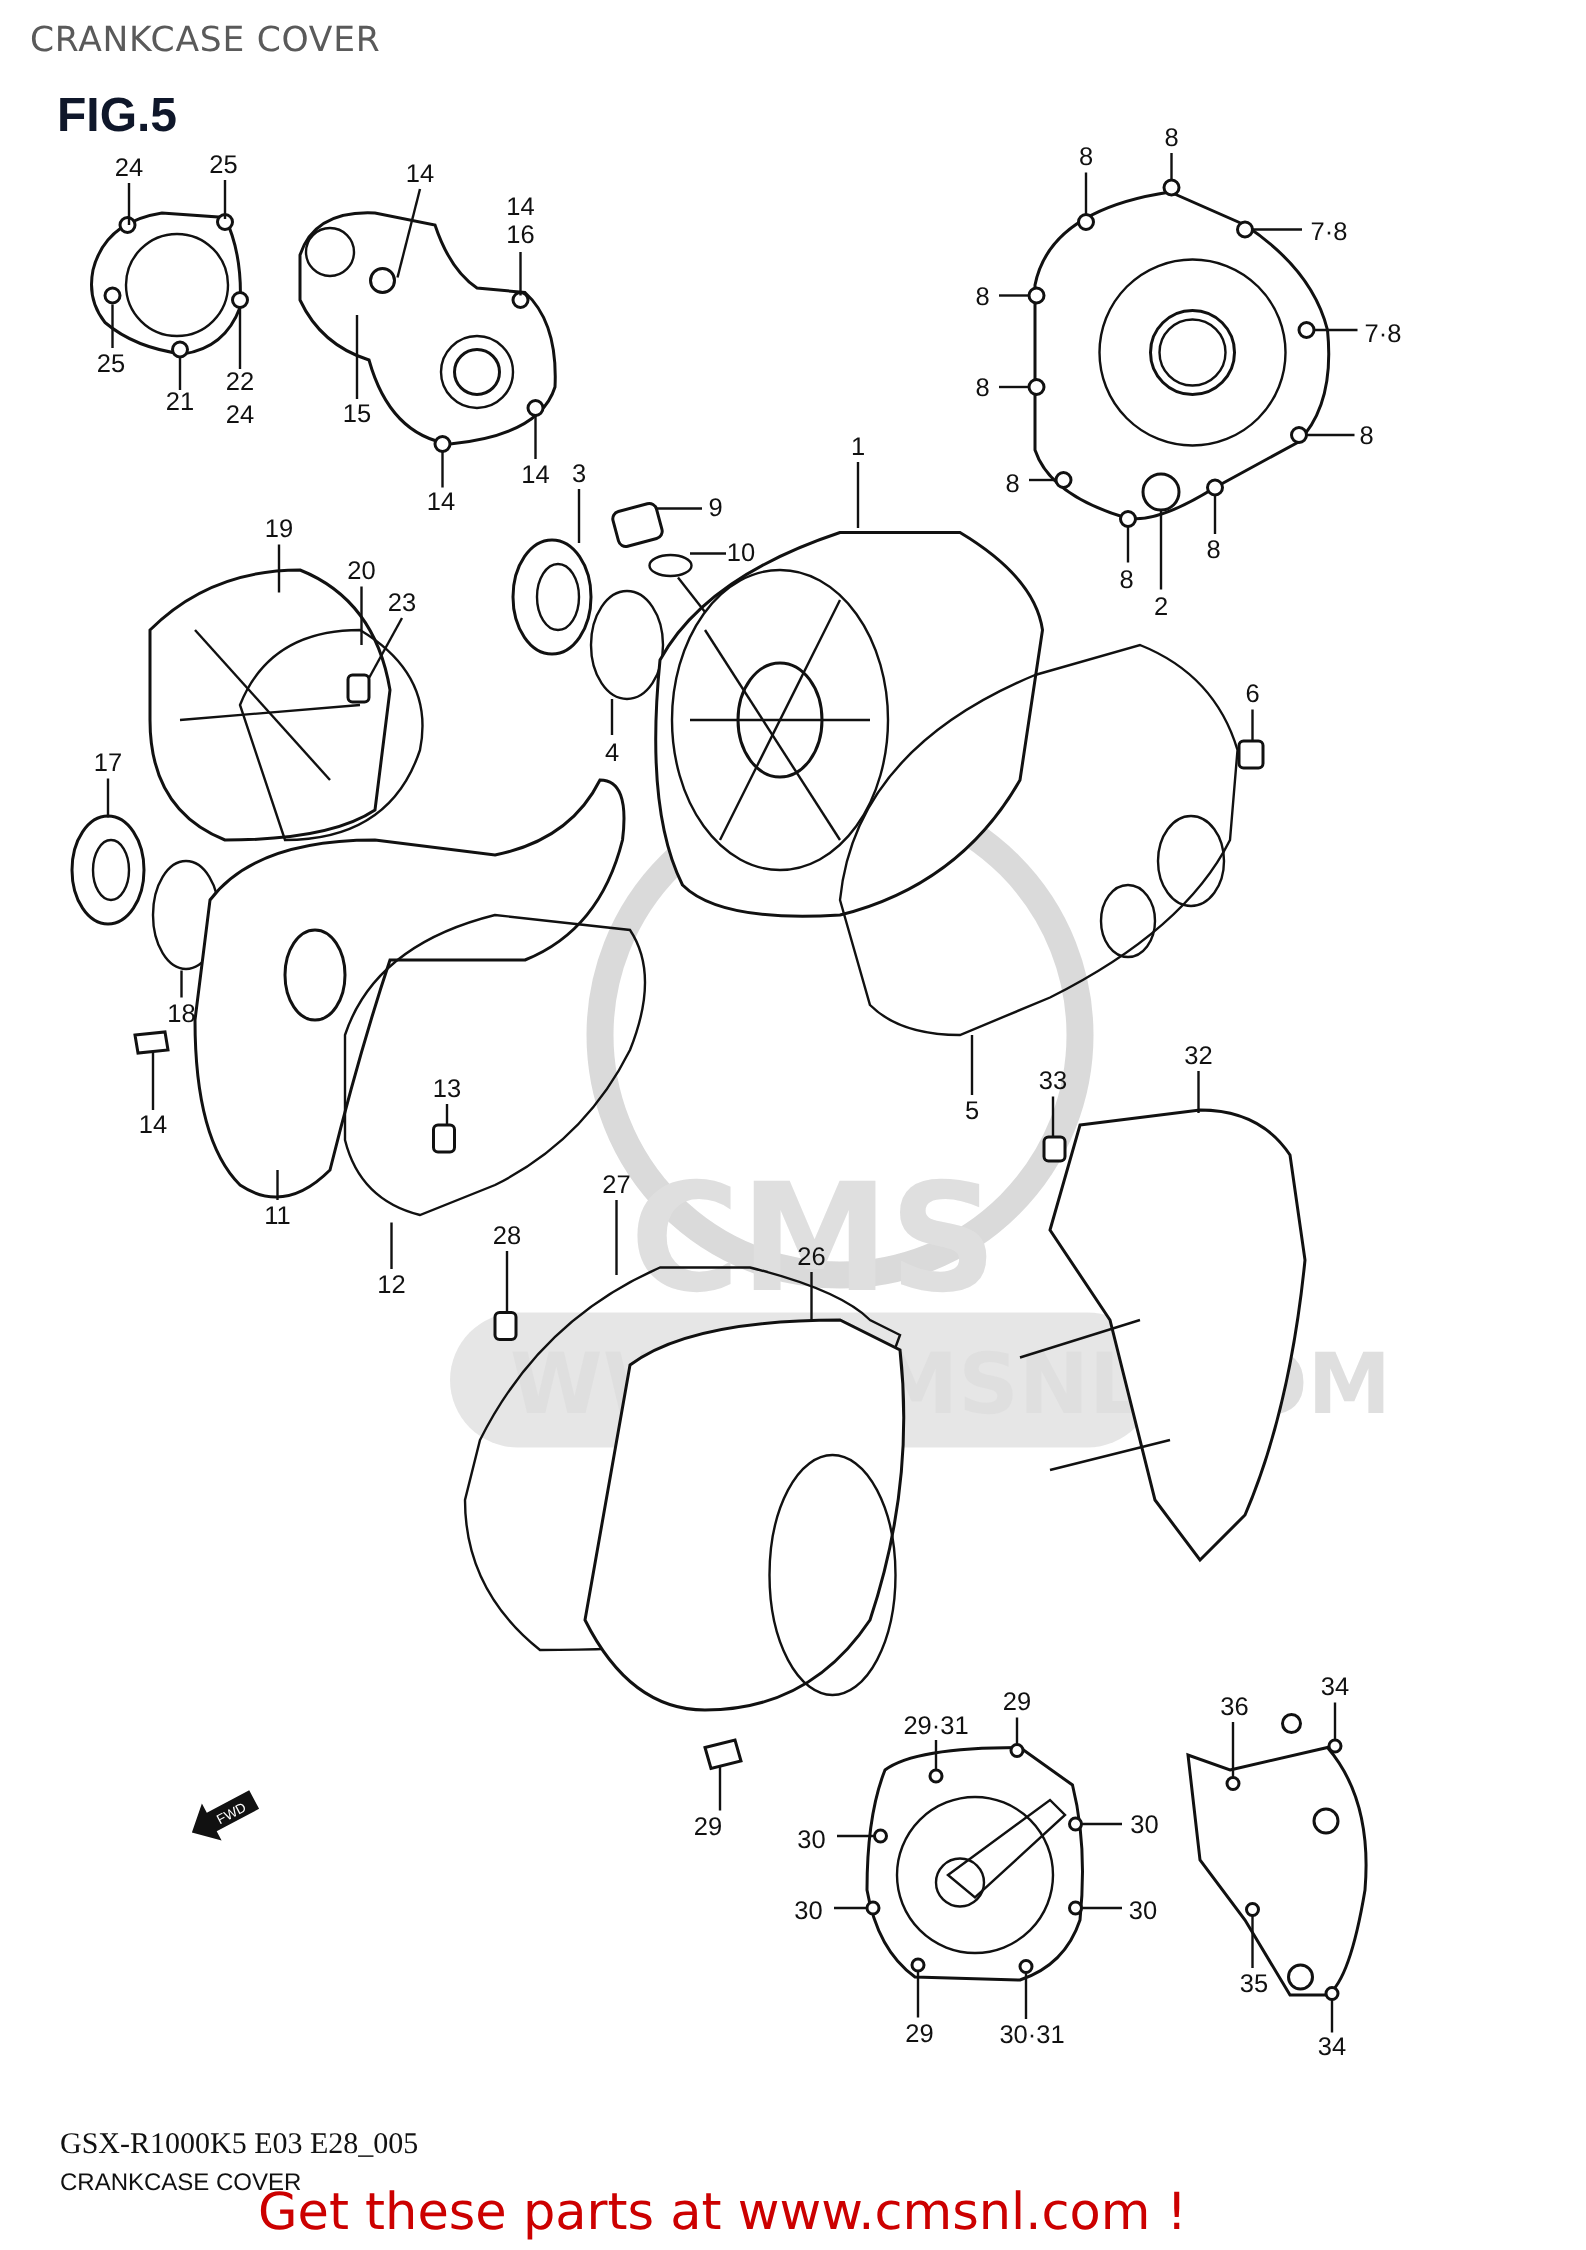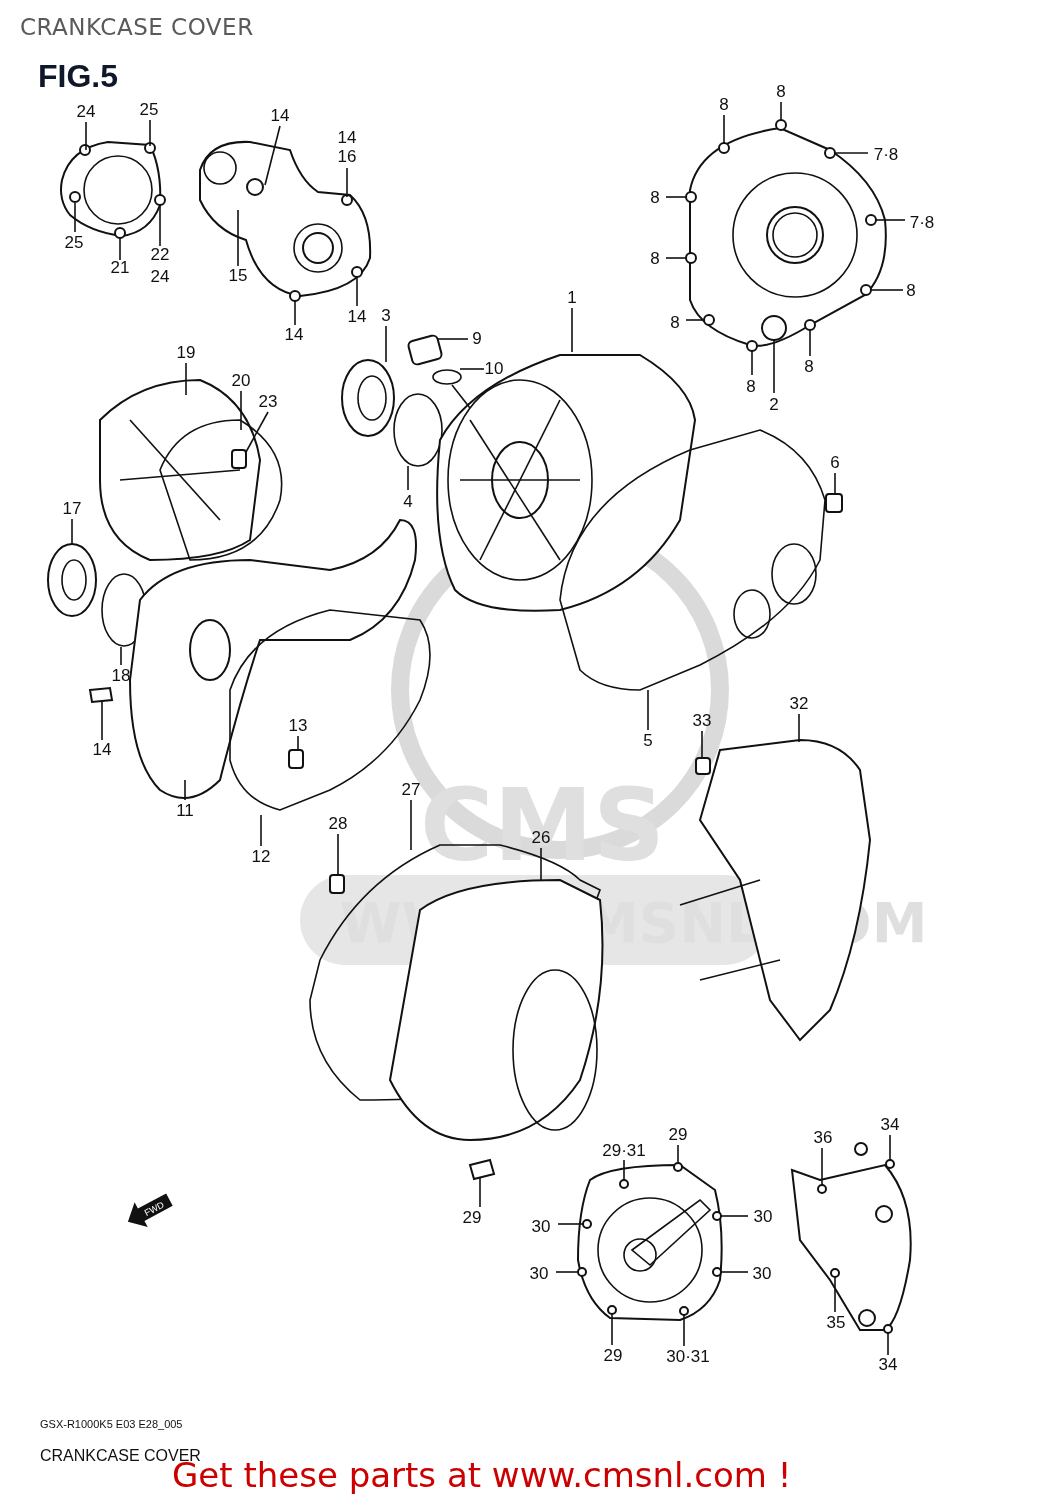--- a/index.html
+++ b/index.html
@@ -6,21 +6,21 @@
   body { width:1057px; height:1500px; position:relative; overflow:hidden; font-family:"Liberation Sans", sans-serif; }
   .page-title { position:absolute; left:20px; top:14px; font-family:"DejaVu Sans", sans-serif; font-size:23px; color:#5a5a5a; letter-spacing:0.5px; }
   .fig-label { position:absolute; left:38px; top:58px; font-family:"Liberation Sans", sans-serif; font-weight:bold; font-size:32px; color:#0f172a; }
   svg.diagram { position:absolute; left:0; top:0; }
   .lbl { font-family:"Liberation Sans", sans-serif; font-size:17px; fill:#111; }
   .part { fill:#fff; stroke:#111; stroke-width:2; }
   .thin { fill:none; stroke:#111; stroke-width:1.6; }
   .lead { stroke:#111; stroke-width:1.6; }
   .wm { fill:none; stroke:#d6d6d6; stroke-width:18; }
   .wmtext { font-family:"DejaVu Sans", sans-serif; font-weight:bold; fill:#dcdcdc; }
-  .footer-code { position:absolute; left:40px; top:1418px; font-size:11px; color:#111; }
+  .footer-code { position:absolute; left:40px; top:1418px; font-size:20px; color:#111;font-family:Liberation Serif, serif; }
   .footer-name { position:absolute; left:40px; top:1447px; font-size:16px; color:#111; }
   .cta { position:absolute; left:172px; top:1455px; font-family:"DejaVu Sans", sans-serif; font-size:34px; color:#cc0000; white-space:nowrap;text-align:right; }
 </style>
 </head>
 <body>
 
 <div class="page-title">CRANKCASE COVER</div>
 <div class="fig-label">FIG.5</div>
 
 <svg class="diagram" width="1057" height="1500" viewBox="0 0 1057 1500" xmlns="http://www.w3.org/2000/svg">

